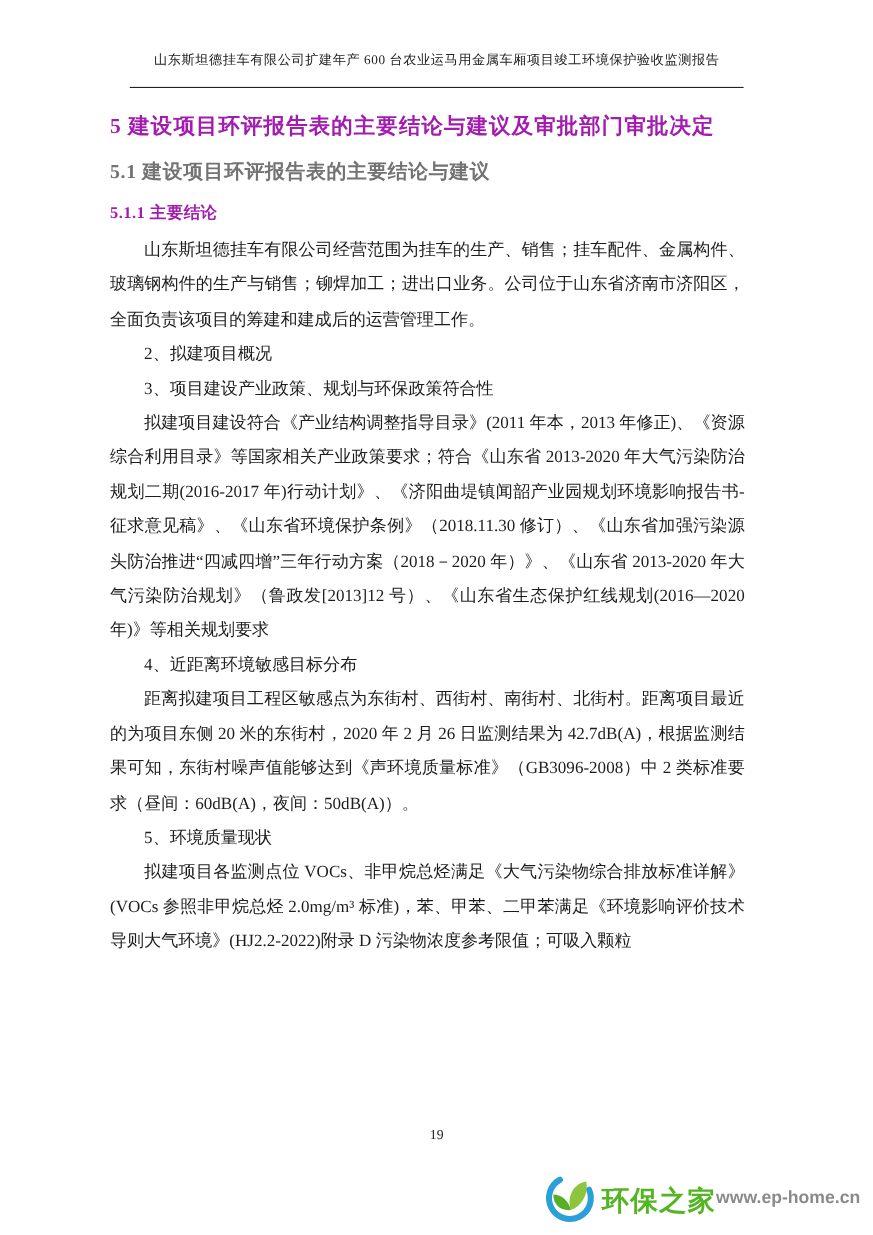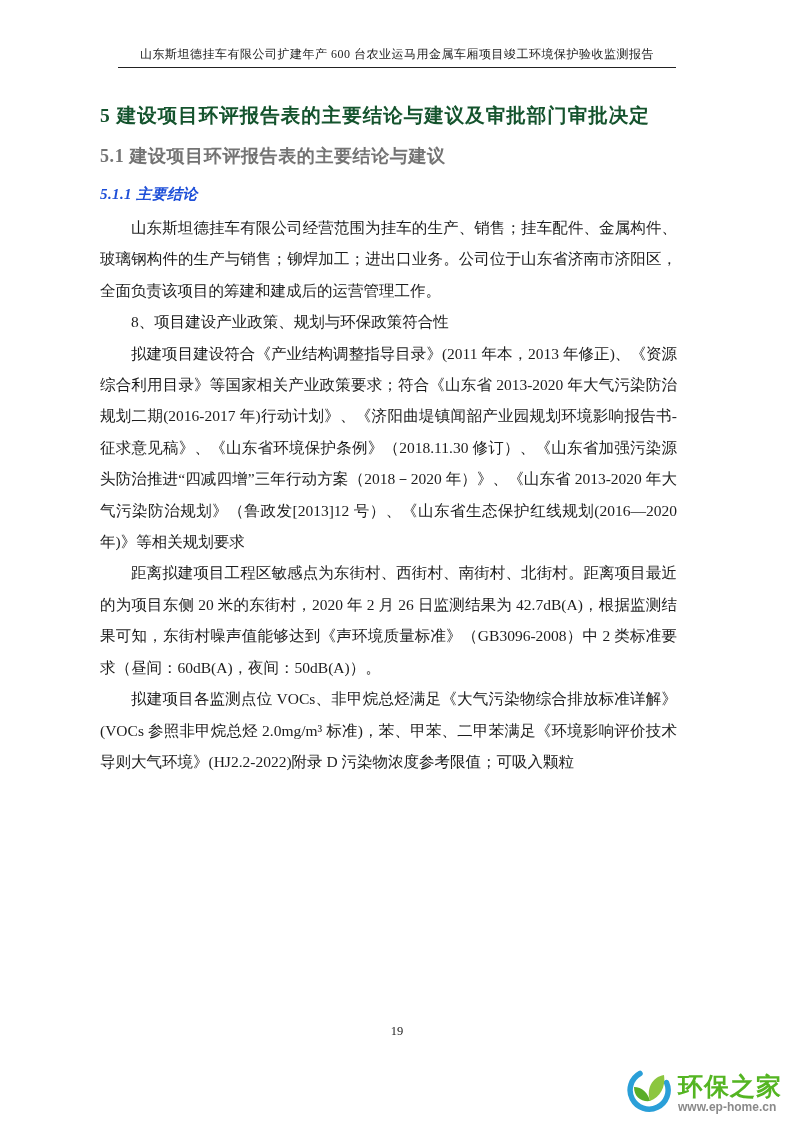--- a/index.html
+++ b/index.html
@@ -14,54 +14,53 @@
     overflow: hidden;
   }
   .running-header {
     position: absolute;
     left: 118px;
     top: 46px;
     width: 558px;
     text-align: center;
     font-size: 12px;
     color: #222;
-    padding-bottom: 4px;
+    padding-bottom: 16px;
     border-bottom: 1.6px solid #222;
     letter-spacing: 0.5px;
   }
   .content {
     position: absolute;
     left: 100px;
     top: 96px;
     width: 577px;
   }
   .h1 {
     font-size: 19.5px;
     font-weight: bold;
     line-height: 28px;
     margin-top: 6px;
     letter-spacing: 1px;
-    color: #14532d;
+    color: #a21caf;
   }
   .h2 {
     font-size: 18px;
     font-weight: bold;
     line-height: 26px;
     margin-top: 13px;
     letter-spacing: 0.6px;
     color: #737373;
   }
   .h3 {
     font-size: 15px;
     font-weight: bold;
     line-height: 22px;
     margin-top: 14px;
     letter-spacing: 0.4px;
-    color: #1d4ed8;
-    font-style: italic;
+    color: #a21caf;
   }
   .body-text { margin-top: 7px; }
   .body-text p {
     font-size: 15.5px;
     line-height: 31.4px;
     text-indent: 2em;
     text-align: justify;
     color: #1c1c1c;
   }
   .page-number {
@@ -75,51 +74,54 @@
   }
   .watermark {
     position: absolute;
     right: 12px;
     bottom: 4px;
     display: flex;
     align-items: center;
     gap: 4px;
     font-family: "Liberation Sans", sans-serif;
   }
-  .wm-text { display: flex; flex-direction: column; line-height: 1; }
+  .wm-text { display: flex; flex-direction: row; line-height: 1; }
   .wm-name {
     font-size: 25px;
     font-weight: bold;
     color: #54b522;
     letter-spacing: 1px;
   }
   .wm-url {
-    font-size: 12px;
+    font-size: 16px;
     font-weight: bold;
     color: #8a8a8a;
     margin-top: 2px;
   }
 </style>
 </head>
 <body>
 
 <div class="page">
 
   <div class="running-header">山东斯坦德挂车有限公司扩建年产 600 台农业运马用金属车厢项目竣工环境保护验收监测报告</div>
 
   <div class="content">
     <div class="h1">5  建设项目环评报告表的主要结论与建议及审批部门审批决定</div>
     <div class="h2">5.1  建设项目环评报告表的主要结论与建议</div>
     <div class="h3">5.1.1  主要结论</div>
 
     <div class="body-text">
       <p>山东斯坦德挂车有限公司经营范围为挂车的生产、销售；挂车配件、金属构件、玻璃钢构件的生产与销售；铆焊加工；进出口业务。公司位于山东省济南市济阳区，全面负责该项目的筹建和建成后的运营管理工作。</p>
-      <p>8、项目建设产业政策、规划与环保政策符合性</p>
+      <p>2、拟建项目概况</p>
+      <p>3、项目建设产业政策、规划与环保政策符合性</p>
       <p>拟建项目建设符合《产业结构调整指导目录》(2011 年本，2013 年修正)、《资源综合利用目录》等国家相关产业政策要求；符合《山东省 2013-2020 年大气污染防治规划二期(2016-2017 年)行动计划》、《济阳曲堤镇闻韶产业园规划环境影响报告书-征求意见稿》、《山东省环境保护条例》（2018.11.30 修订）、《山东省加强污染源头防治推进“四减四增”三年行动方案（2018－2020 年）》、《山东省 2013-2020 年大气污染防治规划》（鲁政发[2013]12 号）、《山东省生态保护红线规划(2016—2020 年)》等相关规划要求</p>
+      <p>4、近距离环境敏感目标分布</p>
       <p>距离拟建项目工程区敏感点为东街村、西街村、南街村、北街村。距离项目最近的为项目东侧 20 米的东街村，2020 年 2 月 26 日监测结果为 42.7dB(A)，根据监测结果可知，东街村噪声值能够达到《声环境质量标准》（GB3096-2008）中 2 类标准要求（昼间：60dB(A)，夜间：50dB(A)）。</p>
+      <p>5、环境质量现状</p>
       <p>拟建项目各监测点位 VOCs、非甲烷总烃满足《大气污染物综合排放标准详解》(VOCs 参照非甲烷总烃 2.0mg/m³ 标准)，苯、甲苯、二甲苯满足《环境影响评价技术导则大气环境》(HJ2.2-2022)附录 D 污染物浓度参考限值；可吸入颗粒</p>
     </div>
   </div>
 
   <div class="page-number">19</div>
 
   <div class="watermark">
     <span>
       <svg width="48" height="48" viewBox="0 0 48 48">
         <path d="M 40.5 15.5 A 19 19 0 1 1 14 6.5" fill="none" stroke="#2a9fd8" stroke-width="5.5" stroke-linecap="round"></path>

